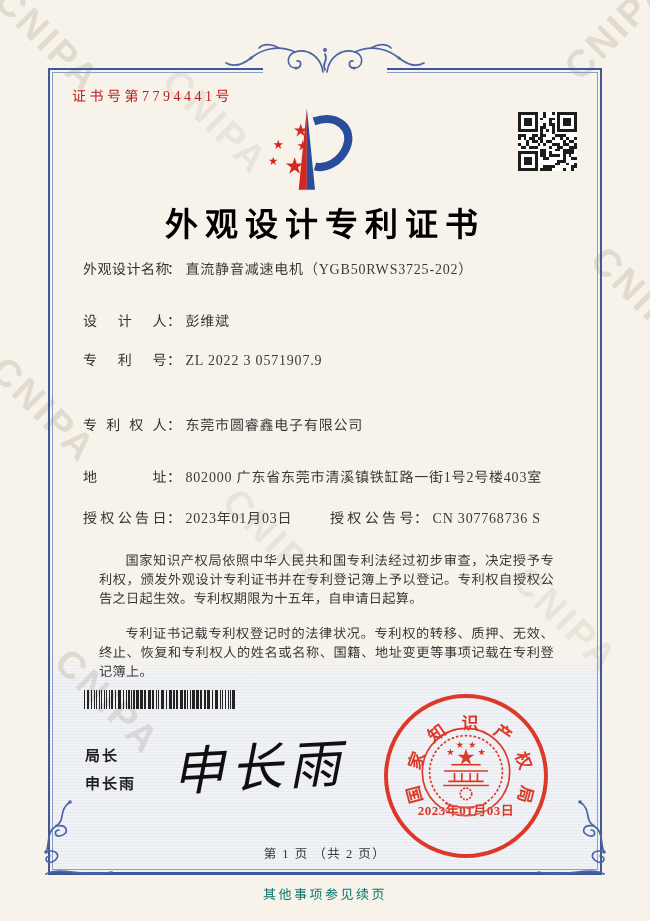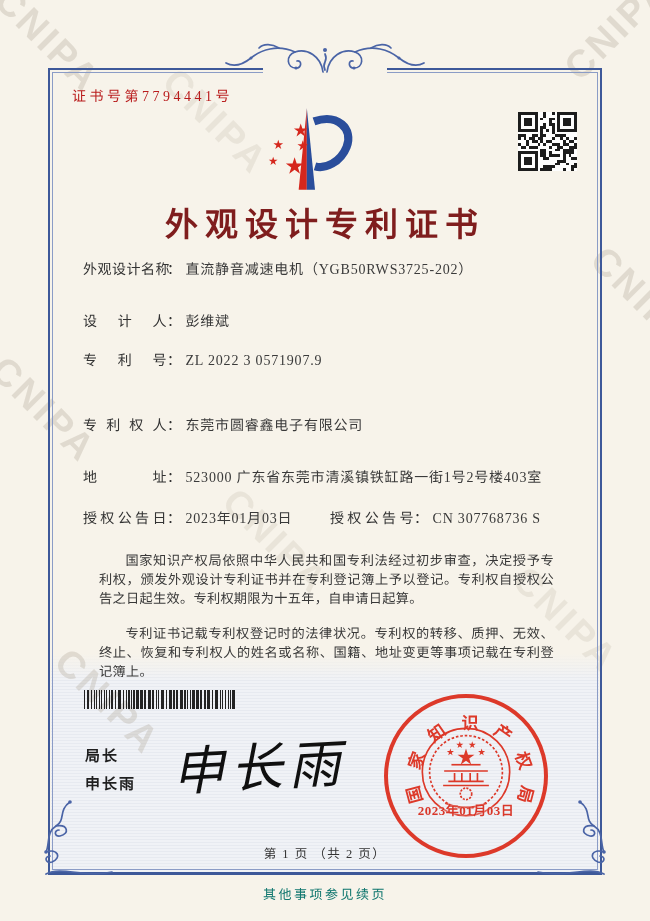--- a/index.html
+++ b/index.html
@@ -23,21 +23,21 @@
         border:1px solid #8b9cc6;}
   .ornament{position:absolute;z-index:4;}
   .ornament path{stroke:#4a64a6;stroke-width:1.7;fill:none;stroke-linecap:round;}
   .ornament circle{fill:#4a64a6;stroke:none;}
   
   .cert-no{position:absolute;left:72px;top:85px;font-size:14px;letter-spacing:3.5px;
         color:#b91c1c;z-index:5;}
   .logo{position:absolute;left:264px;top:108px;width:102px;height:84px;z-index:5;}
   .qr{position:absolute;left:518px;top:112px;width:59px;height:59px;z-index:5;}
   .title{position:absolute;left:0;top:198px;width:100%;margin:0;text-align:center;
-        font-size:33px;font-weight:700;letter-spacing:7px;color:#7f1d1d;z-index:5;}
+        font-size:33px;font-weight:700;letter-spacing:7px;color:#000000;z-index:5;}
   
   .row{position:absolute;left:83px;right:40px;height:22px;font-size:14px;color:#333;
        letter-spacing:0.5px;z-index:5;white-space:nowrap;}
   .lbl{display:inline-block;width:84px;text-align:justify;text-align-last:justify;
        vertical-align:top;}
   .colon{display:inline-block;margin:0 4px 0 0;}
   .val{letter-spacing:0.8px;color:#3a3a3a;}
   .pair2{position:absolute;left:247px;top:0;}
   
   .paras{position:absolute;left:83px;top:535px;width:487px;z-index:5;}
@@ -279,21 +279,21 @@
   <div class="row" style="top:310px">
     <span class="lbl">设计人</span><span class="colon">：</span><span class="val">彭维斌</span>
   </div>
   <div class="row" style="top:349px">
     <span class="lbl">专利号</span><span class="colon">：</span><span class="val">ZL 2022 3 0571907.9</span>
   </div>
   <div class="row" style="top:414px">
     <span class="lbl">专利权人</span><span class="colon">：</span><span class="val">东莞市圆睿鑫电子有限公司</span>
   </div>
   <div class="row" style="top:466px">
-    <span class="lbl">地址</span><span class="colon">：</span><span class="val">523000 广东省东莞市清溪镇铁缸路一街1号2号楼403室</span>
+    <span class="lbl">地址</span><span class="colon">：</span><span class="val">802000 广东省东莞市清溪镇铁缸路一街1号2号楼403室</span>
   </div>
   <div class="row" style="top:507px">
     <span class="lbl">授权公告日</span><span class="colon">：</span><span class="val">2023年01月03日</span>
     <span class="pair2">
       <span class="lbl">授权公告号</span><span class="colon">：</span><span class="val">CN 307768736 S</span>
     </span>
   </div>
 
   <div class="paras">
     <p>国家知识产权局依照中华人民共和国专利法经过初步审查，决定授予专利权，颁发外观设计专利证书并在专利登记簿上予以登记。专利权自授权公告之日起生效。专利权期限为十五年，自申请日起算。</p>

